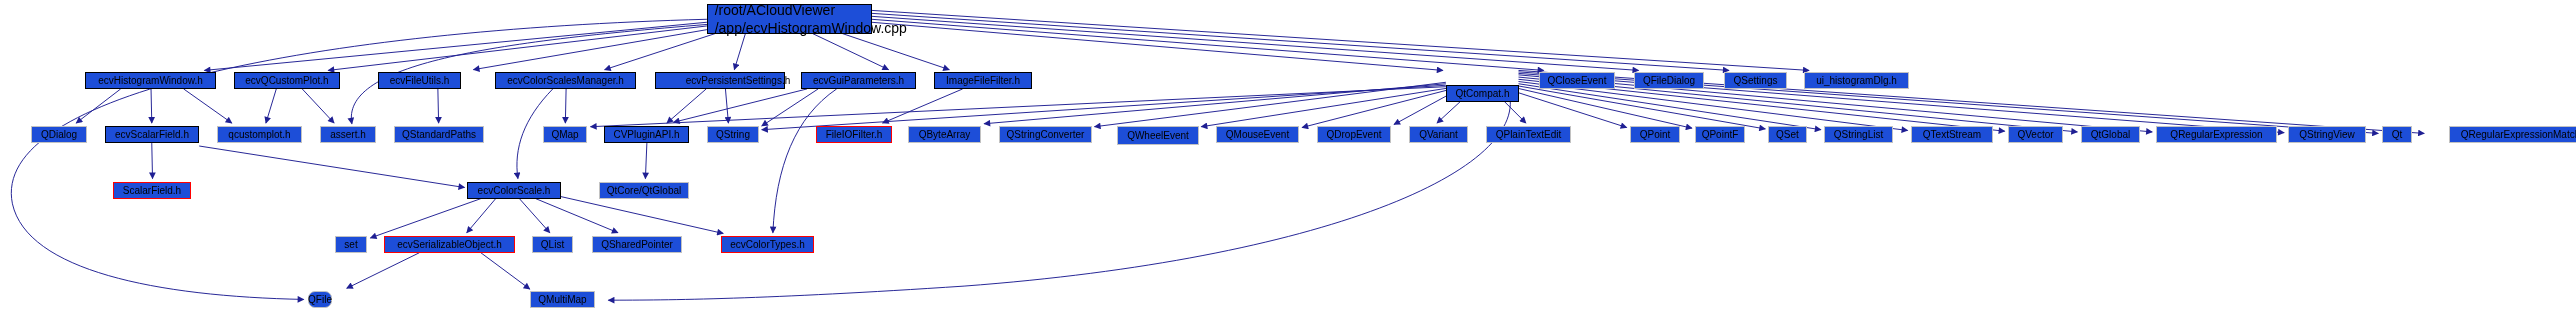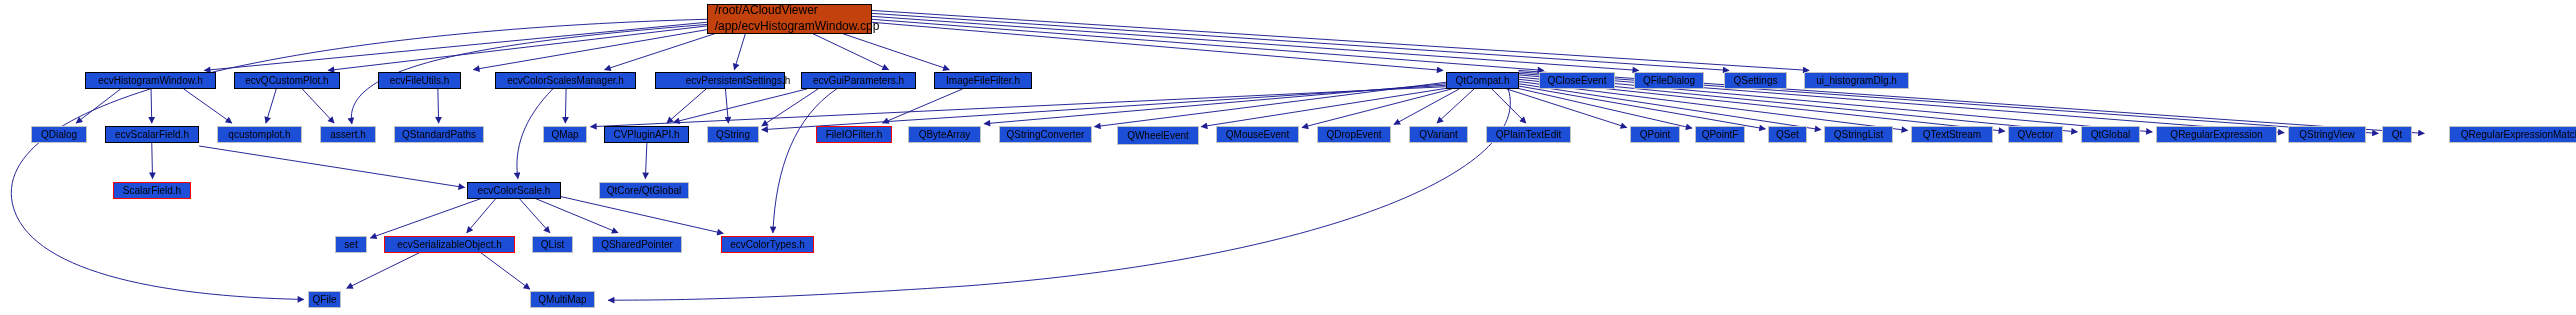--- a/index.html
+++ b/index.html
@@ -8,23 +8,23 @@
           font-family:"Liberation Sans",sans-serif;}
   #edges{position:absolute;left:0;top:0;width:2576px;height:315px;}
   #edges path.edge{fill:none;stroke:#1f1f93;stroke-width:1.3px;}
   #nodes{position:absolute;left:0;top:0;width:100%;height:100%;}
   .node{position:absolute;box-sizing:border-box;background:#1d4ed8;border:0.7px solid #000;
         display:flex;align-items:center;justify-content:center;white-space:nowrap;
         font-size:10px;color:#000;}
   .node.linked{border-color:#000000;}
   .node.plain{border-color:#c2c2c2;}
   .node.truncated{border-color:#ff0000;}
-  .node.root{background:#c2410c;border:1.5px solid #000000;flex-direction:column;
+  .node.root{background:#1d4ed8;border:1.5px solid #000000;flex-direction:column;
              align-items:flex-start;justify-content:center;padding-left:6.7px;
-             font-size:12px;line-height:1.3;}
+             font-size:14px;line-height:1.3;}
 </style>
 </head>
 <body>
 
 <div class="canvas">
   <svg id="edges" width="2576" height="315" viewBox="0 0 3474 425" xmlns="http://www.w3.org/2000/svg">
     <defs>
       <marker id="arrow" viewBox="0 0 10 10" refX="9" refY="5" markerWidth="9" markerHeight="7" orient="auto-start-reverse">
         <path id="arrowhead" d="M 0 0 L 10 5 L 0 10 z" fill="#1f1f93"></path>
       </marker>
@@ -94,21 +94,21 @@
         <div>/root/ACloudViewer</div>
         <div>/app/ecvHistogramWindow.cpp</div>
       </div>
       <div class="node linked" style="left: 85px; top: 72px; width: 131px; height: 17px;">ecvHistogramWindow.h</div>
       <div class="node linked" style="left: 234px; top: 72px; width: 106px; height: 17px;">ecvQCustomPlot.h</div>
       <div class="node linked" style="left: 378px; top: 72px; width: 83px; height: 17px;">ecvFileUtils.h</div>
       <div class="node linked" style="left: 495px; top: 72px; width: 141px; height: 17px;">ecvColorScalesManager.h</div>
       <div class="node linked" style="left: 655px; top: 72px; width: 130px; height: 17px; padding-left: 36px;">ecvPersistentSettings.h</div>
       <div class="node linked" style="left: 801px; top: 72px; width: 115px; height: 17px;">ecvGuiParameters.h</div>
       <div class="node linked" style="left: 934px; top: 72px; width: 98px; height: 17px;">ImageFileFilter.h</div>
-      <div class="node linked" style="left: 1446px; top: 72px; width: 73px; height: 17px;">QtCompat.h</div>
+      <div class="node linked" style="left: 1446px; top: 85px; width: 73px; height: 17px;">QtCompat.h</div>
       <div class="node plain" style="left: 1539px; top: 72px; width: 76px; height: 17px;">QCloseEvent</div>
       <div class="node plain" style="left: 1634px; top: 72px; width: 70px; height: 17px;">QFileDialog</div>
       <div class="node plain" style="left: 1724px; top: 72px; width: 63px; height: 17px;">QSettings</div>
       <div class="node plain" style="left: 1804px; top: 72px; width: 105px; height: 17px;">ui_histogramDlg.h</div>
       <div class="node plain" style="left: 31px; top: 126px; width: 56px; height: 17px;">QDialog</div>
       <div class="node linked" style="left: 105px; top: 126px; width: 94px; height: 17px;">ecvScalarField.h</div>
       <div class="node plain" style="left: 217px; top: 126px; width: 85px; height: 17px;">qcustomplot.h</div>
       <div class="node plain" style="left: 320px; top: 126px; width: 56px; height: 17px;">assert.h</div>
       <div class="node plain" style="left: 394px; top: 126px; width: 90px; height: 17px;">QStandardPaths</div>
       <div class="node plain" style="left: 543px; top: 126px; width: 44px; height: 17px;">QMap</div>
@@ -134,17 +134,17 @@
       <div class="node plain" style="left: 2382px; top: 126px; width: 30px; height: 17px;">Qt</div>
       <div class="node plain" style="left: 2428px; top: 126px; width: 143px; height: 17px; margin-left: 21px;">QRegularExpressionMatch</div>
       <div class="node truncated" style="left: 113px; top: 182px; width: 78px; height: 17px;">ScalarField.h</div>
       <div class="node linked" style="left: 467px; top: 182px; width: 94px; height: 17px;">ecvColorScale.h</div>
       <div class="node plain" style="left: 599px; top: 182px; width: 90px; height: 17px;">QtCore/QtGlobal</div>
       <div class="node plain" style="left: 335px; top: 236px; width: 32px; height: 17px;">set</div>
       <div class="node truncated" style="left: 384px; top: 236px; width: 131px; height: 17px;">ecvSerializableObject.h</div>
       <div class="node plain" style="left: 532px; top: 236px; width: 41px; height: 17px;">QList</div>
       <div class="node plain" style="left: 592px; top: 236px; width: 90px; height: 17px;">QSharedPointer</div>
       <div class="node truncated" style="left: 721px; top: 236px; width: 93px; height: 17px;">ecvColorTypes.h</div>
-      <div class="node plain" style="left: 308px; top: 291px; width: 33px; height: 17px;">QFile</div>
+      <div class="node plain" style="left: 308px; top: 291px; width: 24px; height: 17px; border-radius: 7px;">QFile</div>
       <div class="node plain" style="left: 530px; top: 291px; width: 65px; height: 17px;">QMultiMap</div>
     </div>
 </div>
 
 
 </body></html>

